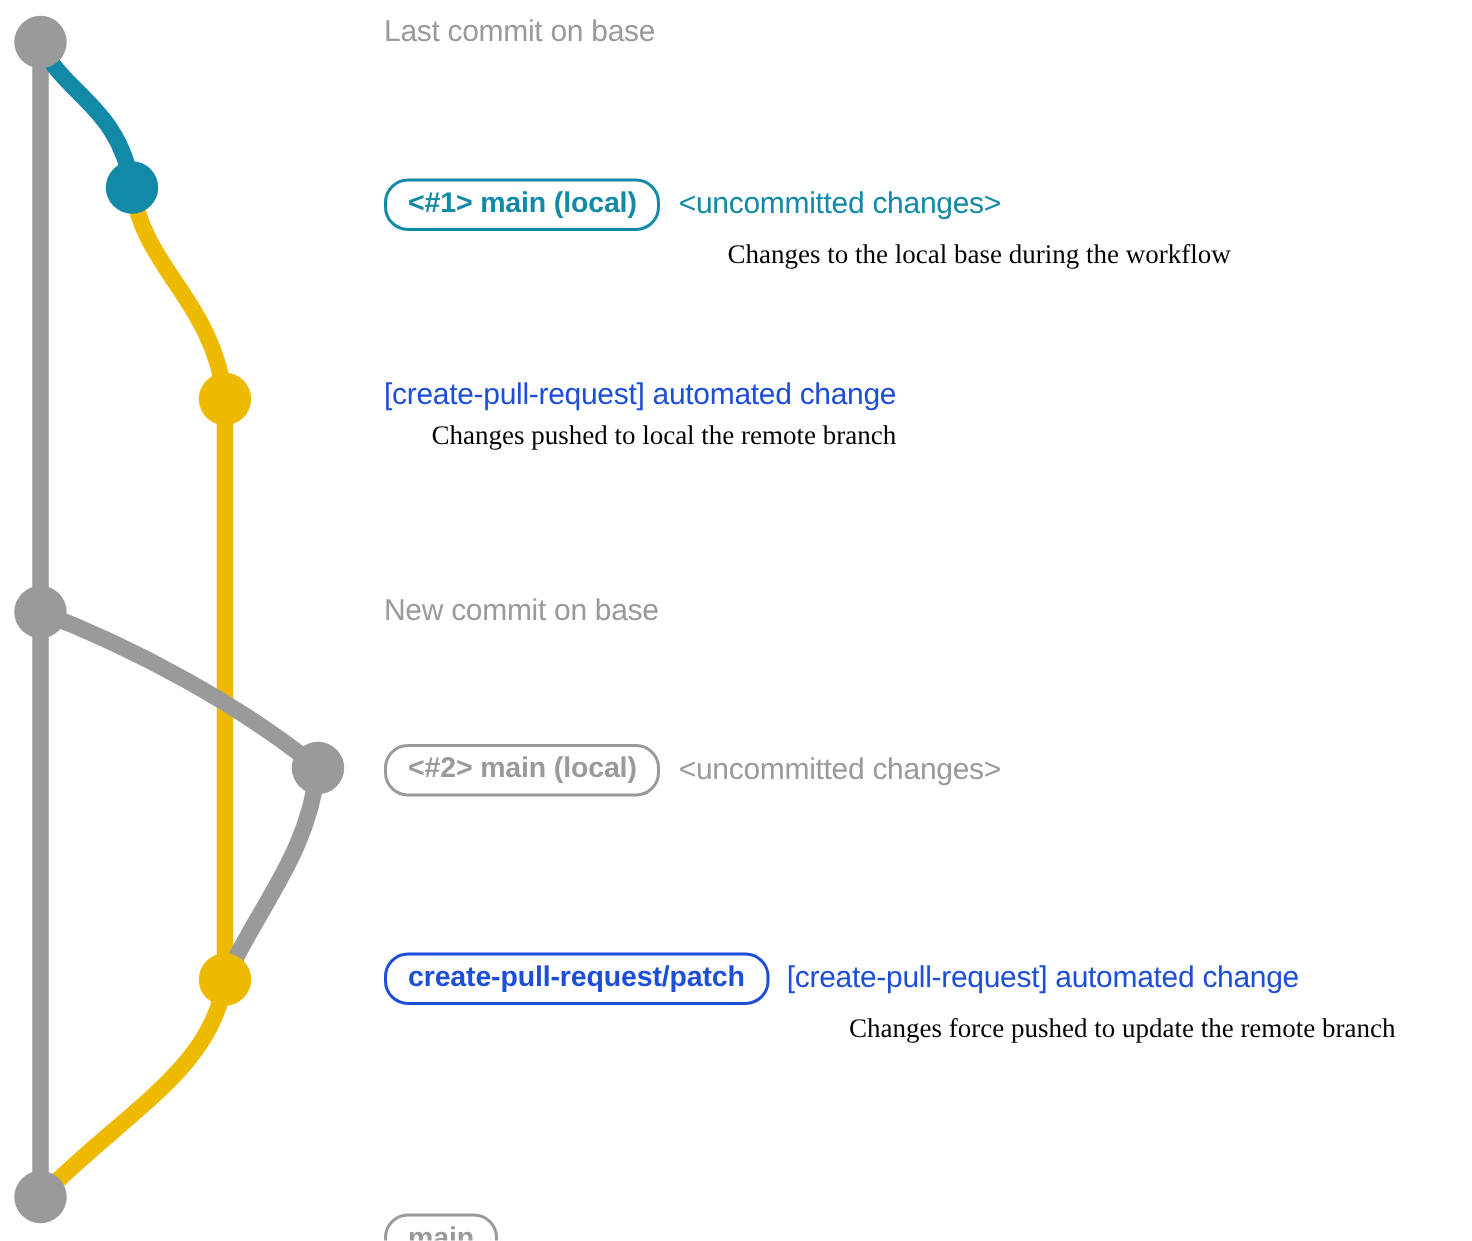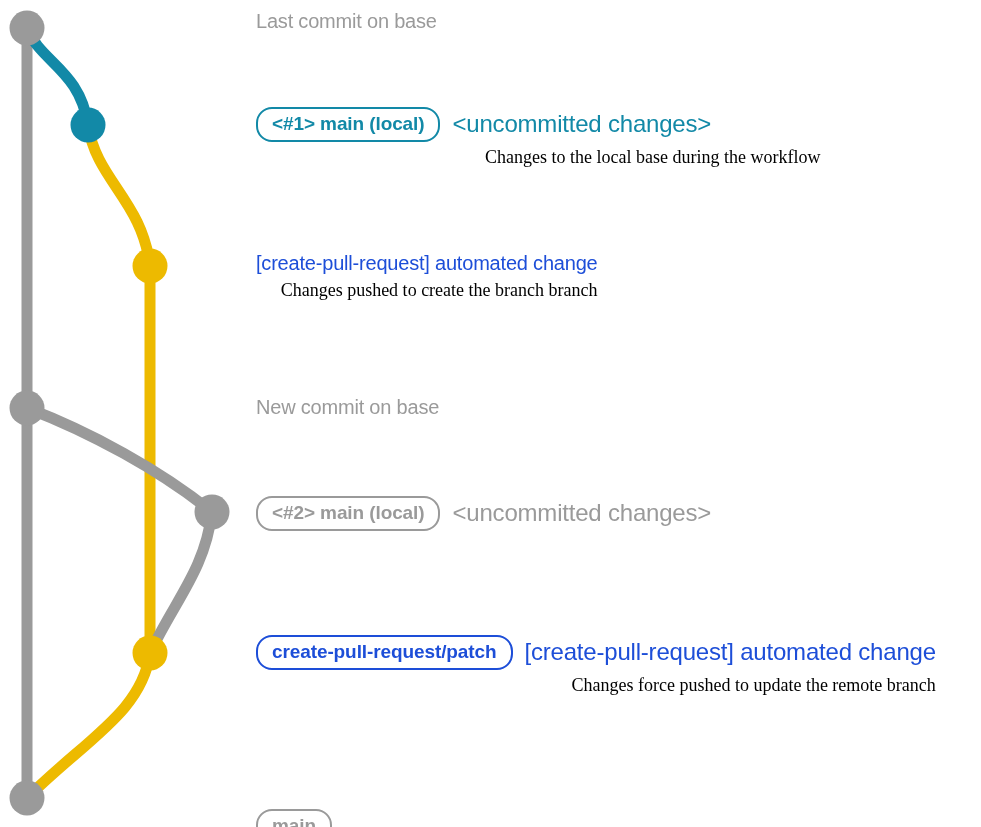--- a/index.html
+++ b/index.html
@@ -43,21 +43,21 @@
     display: inline-block;
     border: 2px solid currentColor;
     border-radius: 16px;
     padding: 5px 14px 6px 14px;
     font-size: 19px;
     font-weight: bold;
     line-height: 1.05;
     letter-spacing: -0.1px;
   }
   .ref-text {
-    font-size: 24px;
+    font-size: 20px;
     font-weight: normal;
     letter-spacing: -0.2px;
   }
   .plain-title {
     font-size: 20px;
     letter-spacing: -0.2px;
     white-space: nowrap;
   }
   .desc {
     font-family: "Liberation Serif", serif;
@@ -100,33 +100,33 @@
 </svg>
 
 <div class="rows-layer">
 
   <div class="row" style="left:256px; top:10px;">
     <div class="row-head">
       <span class="plain-title c-gray">Last commit on base</span>
     </div>
   </div>
 
-  <div class="row" style="left:256px; top:107px;">
+  <div class="row" style="left:256px; top:119px;">
     <div class="row-head">
       <span class="badge c-blue">&lt;#1&gt; main (local)</span>
       <span class="ref-text c-blue">&lt;uncommitted changes&gt;</span>
     </div>
     <div class="desc" style="margin-left:229px;">Changes to the local base during the workflow</div>
   </div>
 
   <div class="row" style="left:256px; top:252px;">
     <div class="row-head">
       <span class="plain-title c-gold">[create-pull-request] automated change</span>
     </div>
-    <div class="desc" style="margin-left:15px;">Changes pushed to create the branch branch</div>
+    <div class="desc" style="margin-left:15px;">Changes pushed to local the remote branch</div>
   </div>
 
   <div class="row" style="left:256px; top:396px;">
     <div class="row-head">
       <span class="plain-title c-gray">New commit on base</span>
     </div>
   </div>
 
   <div class="row" style="left:256px; top:496px;">
     <div class="row-head">

